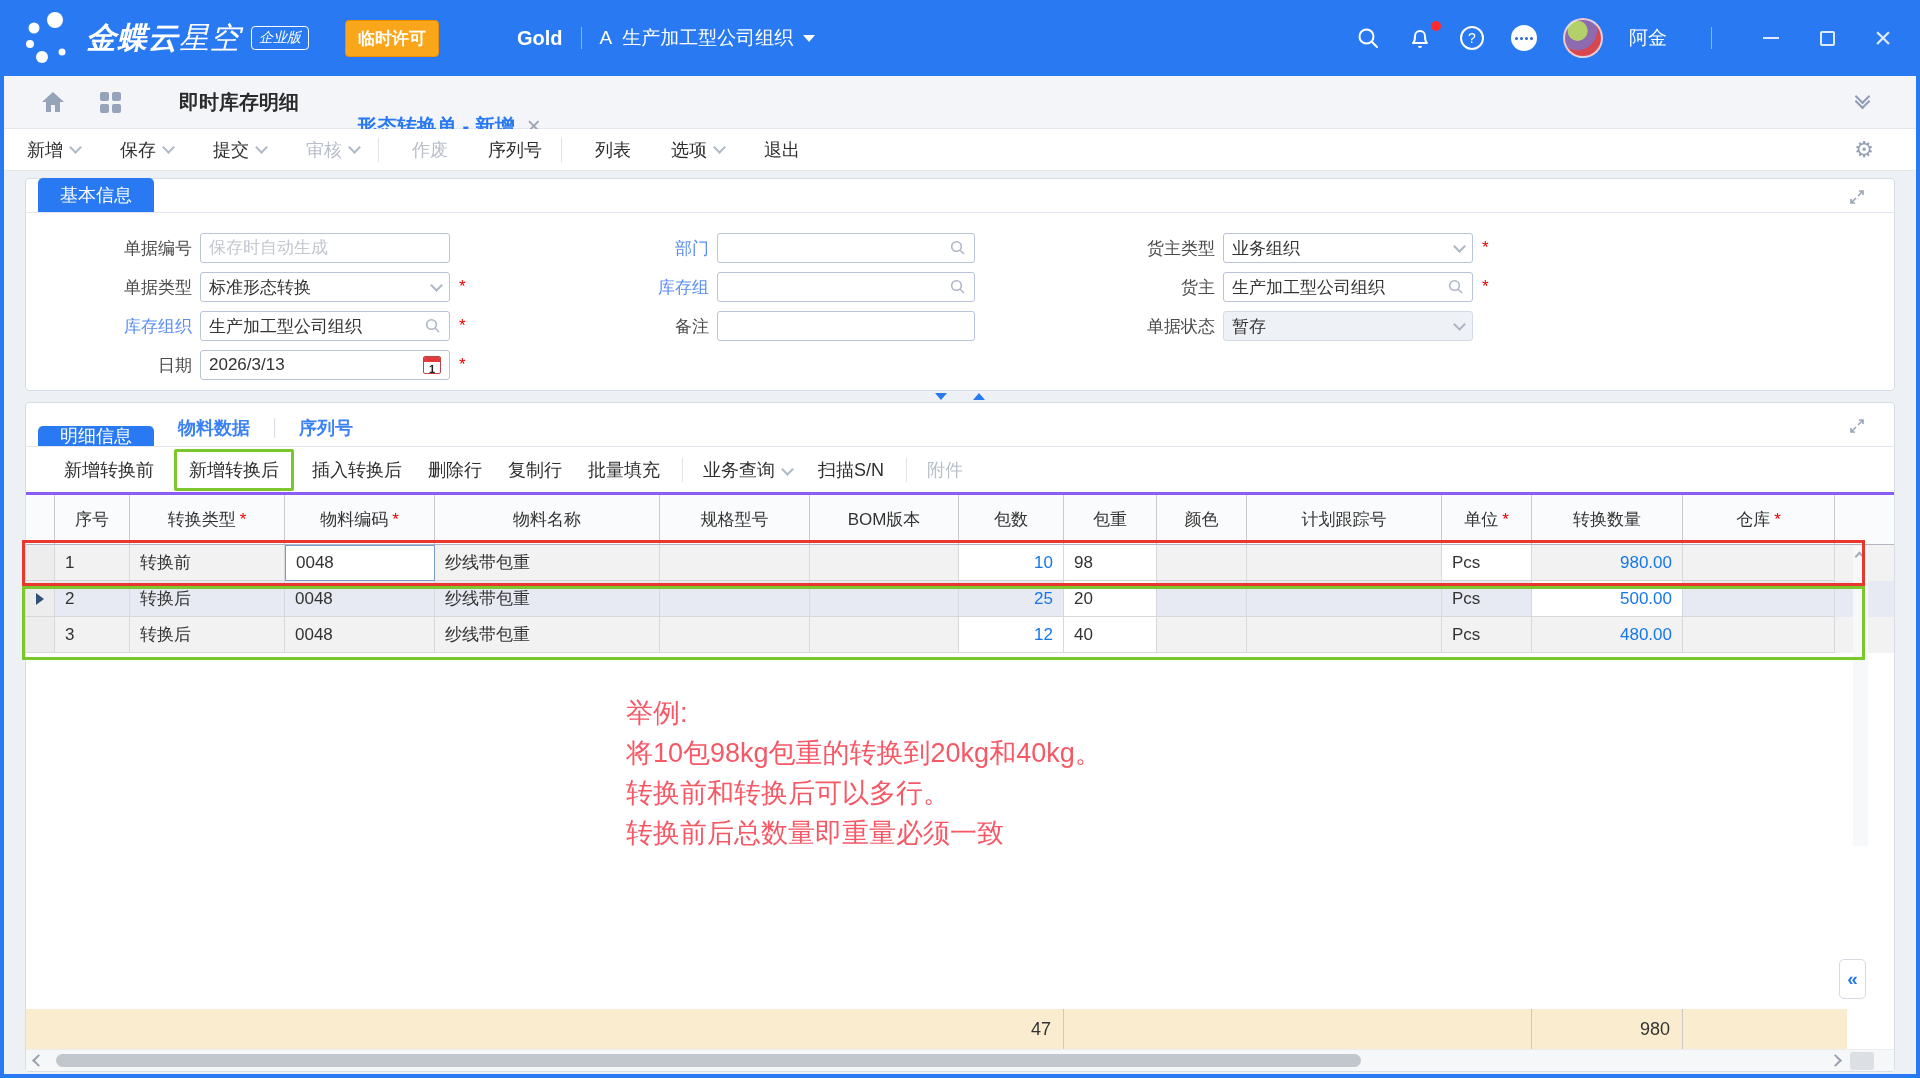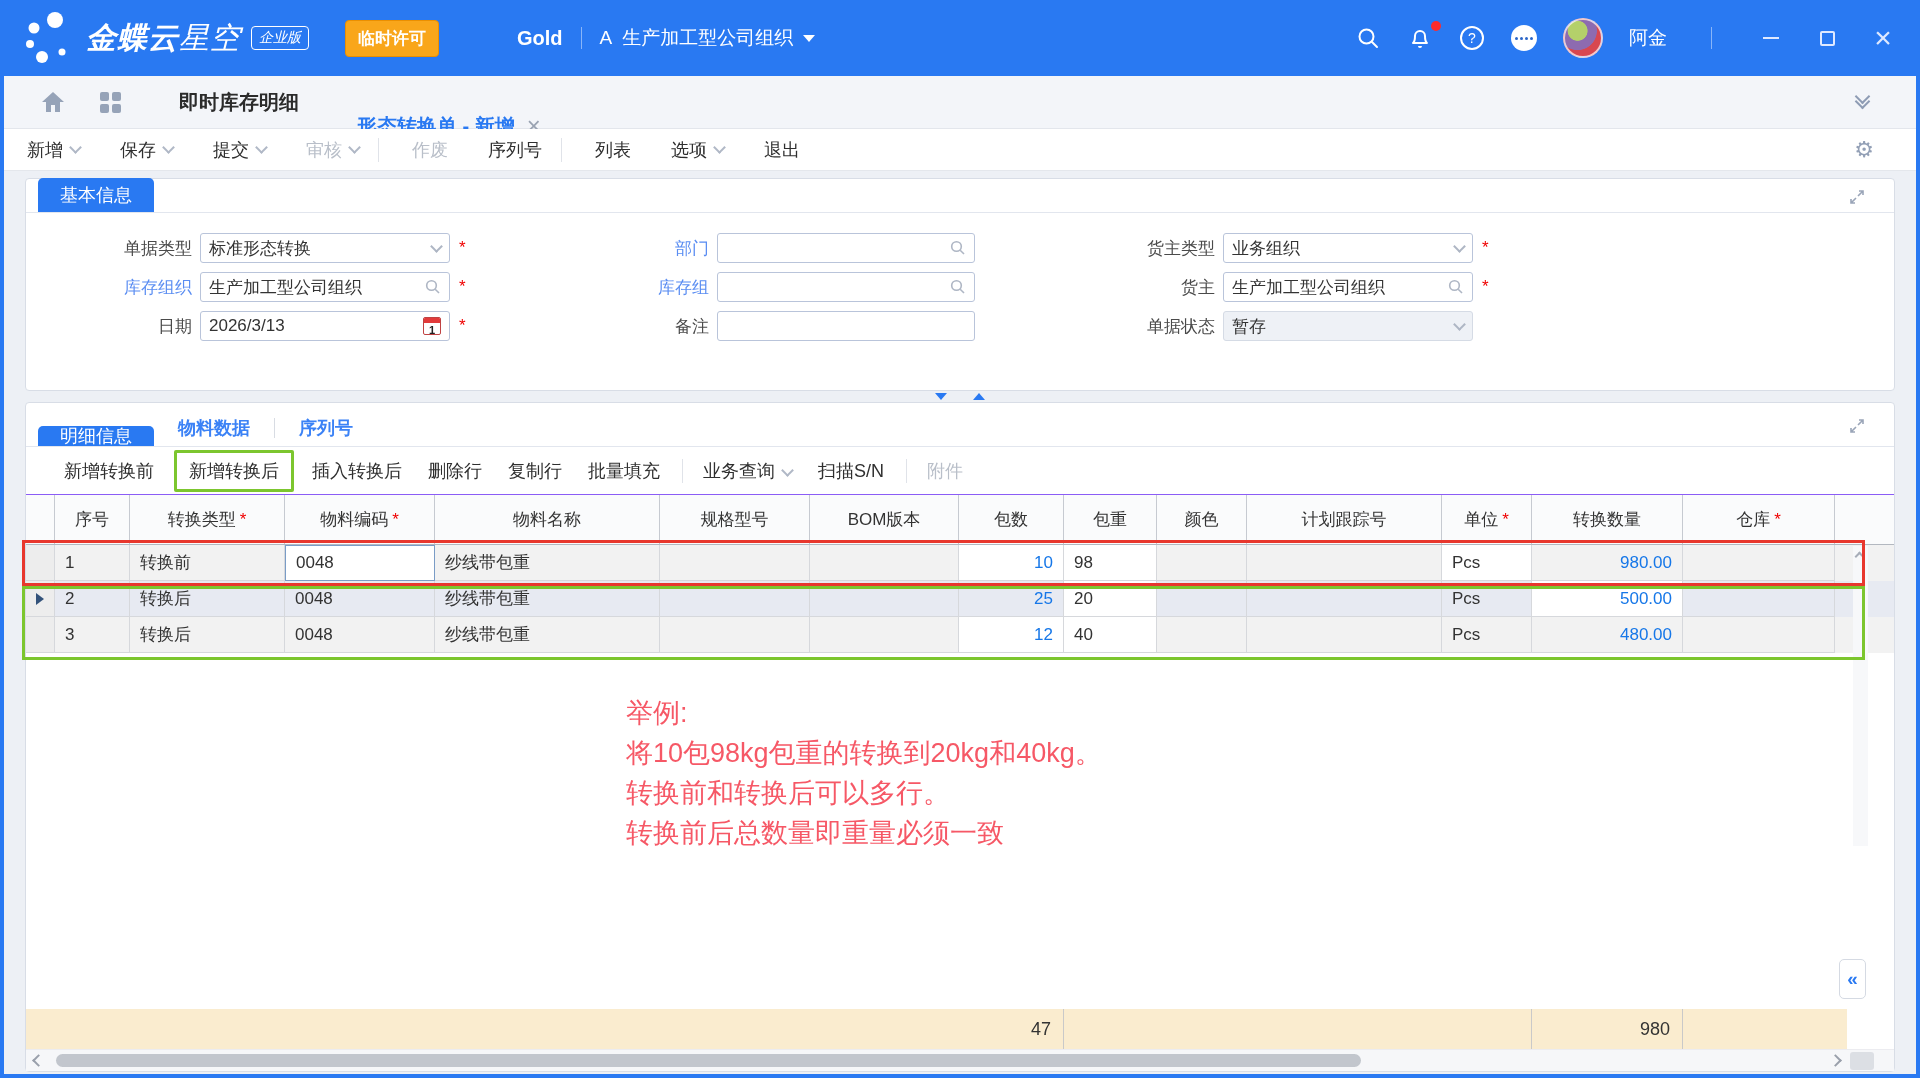--- a/index.html
+++ b/index.html
@@ -98,21 +98,21 @@
   .tri-up { width:0; height:0; border-left:6px solid transparent; border-right:6px solid transparent; border-bottom:7px solid #2979f2; }
 
   
   .panel.detail { height:670px; display:flex; flex-direction:column; }
   .dstrip { height:44px; border-bottom:1px solid #e2e6ee; display:flex; align-items:flex-end; position:relative; }
   .dstrip .ptab { height:20px; }
   .dtab { font-size:18px; font-weight:bold; color:#3b82f6; padding:0 24px; height:36px; display:flex; align-items:center; }
   .dtab-sep { width:1px; height:20px; background:#d8dce3; margin-bottom:8px; }
   .dstrip .expand-ico { top:14px; }
 
-  .sub-toolbar { height:48px; display:flex; align-items:center; padding-left:26px; border-bottom:1px solid #8b5cf6; }
+  .sub-toolbar { height:48px; display:flex; align-items:center; padding-left:26px; border-bottom:3px solid #8b5cf6; }
   .st-item { font-size:18px; color:#2f2f2f; padding:0 12px; margin-right:2px; display:flex; align-items:center; gap:8px; }
   .st-item.disabled { color:#b9bfc9; }
   .st-item.hl { border:3px solid #7cc62e; border-radius:2px; padding:6px 12px; margin:0 6px; }
   .st-sep { width:1px; height:24px; background:#e0e3e9; margin:0 8px; }
 
   
   .grid-head { display:flex; height:50px; background:#fafbfc; border-bottom:1px solid #b3b8c0; }
   .hcell { display:flex; align-items:center; justify-content:center; font-size:17px; color:#333;
     border-right:1px solid #c6cad1; gap:4px; }
   .hcell .rq { color:#f00000; }
@@ -283,20 +283,27 @@
   <section class="panel basic">
     <div class="pstrip">
       <div class="ptab">基本信息</div>
       <svg class="expand-ico" width="18" height="18" viewBox="0 0 18 18">
         <path d="M11 3 h4 v4 M15 3 l-5 5 M7 15 H3 v-4 M3 15 l5-5" fill="none" stroke="#9aa5b8" stroke-width="1.6"></path>
       </svg>
     </div>
     <div class="form">
       <div class="fcol c1f">
         <div class="field">
+          <label>单据编号</label>
+          <div class="ibox">
+            <input placeholder="保存时自动生成" style="">
+          </div>
+            <span class="star"></span>
+        </div>
+        <div class="field">
           <label>单据类型</label>
           <div class="ibox">
             <span class="val">标准形态转换</span>
               <span class="chev"></span>
           </div>
             <span class="star">*</span>
         </div>
         <div class="field">
           <label class="lk">库存组织</label>
           <div class="ibox">

